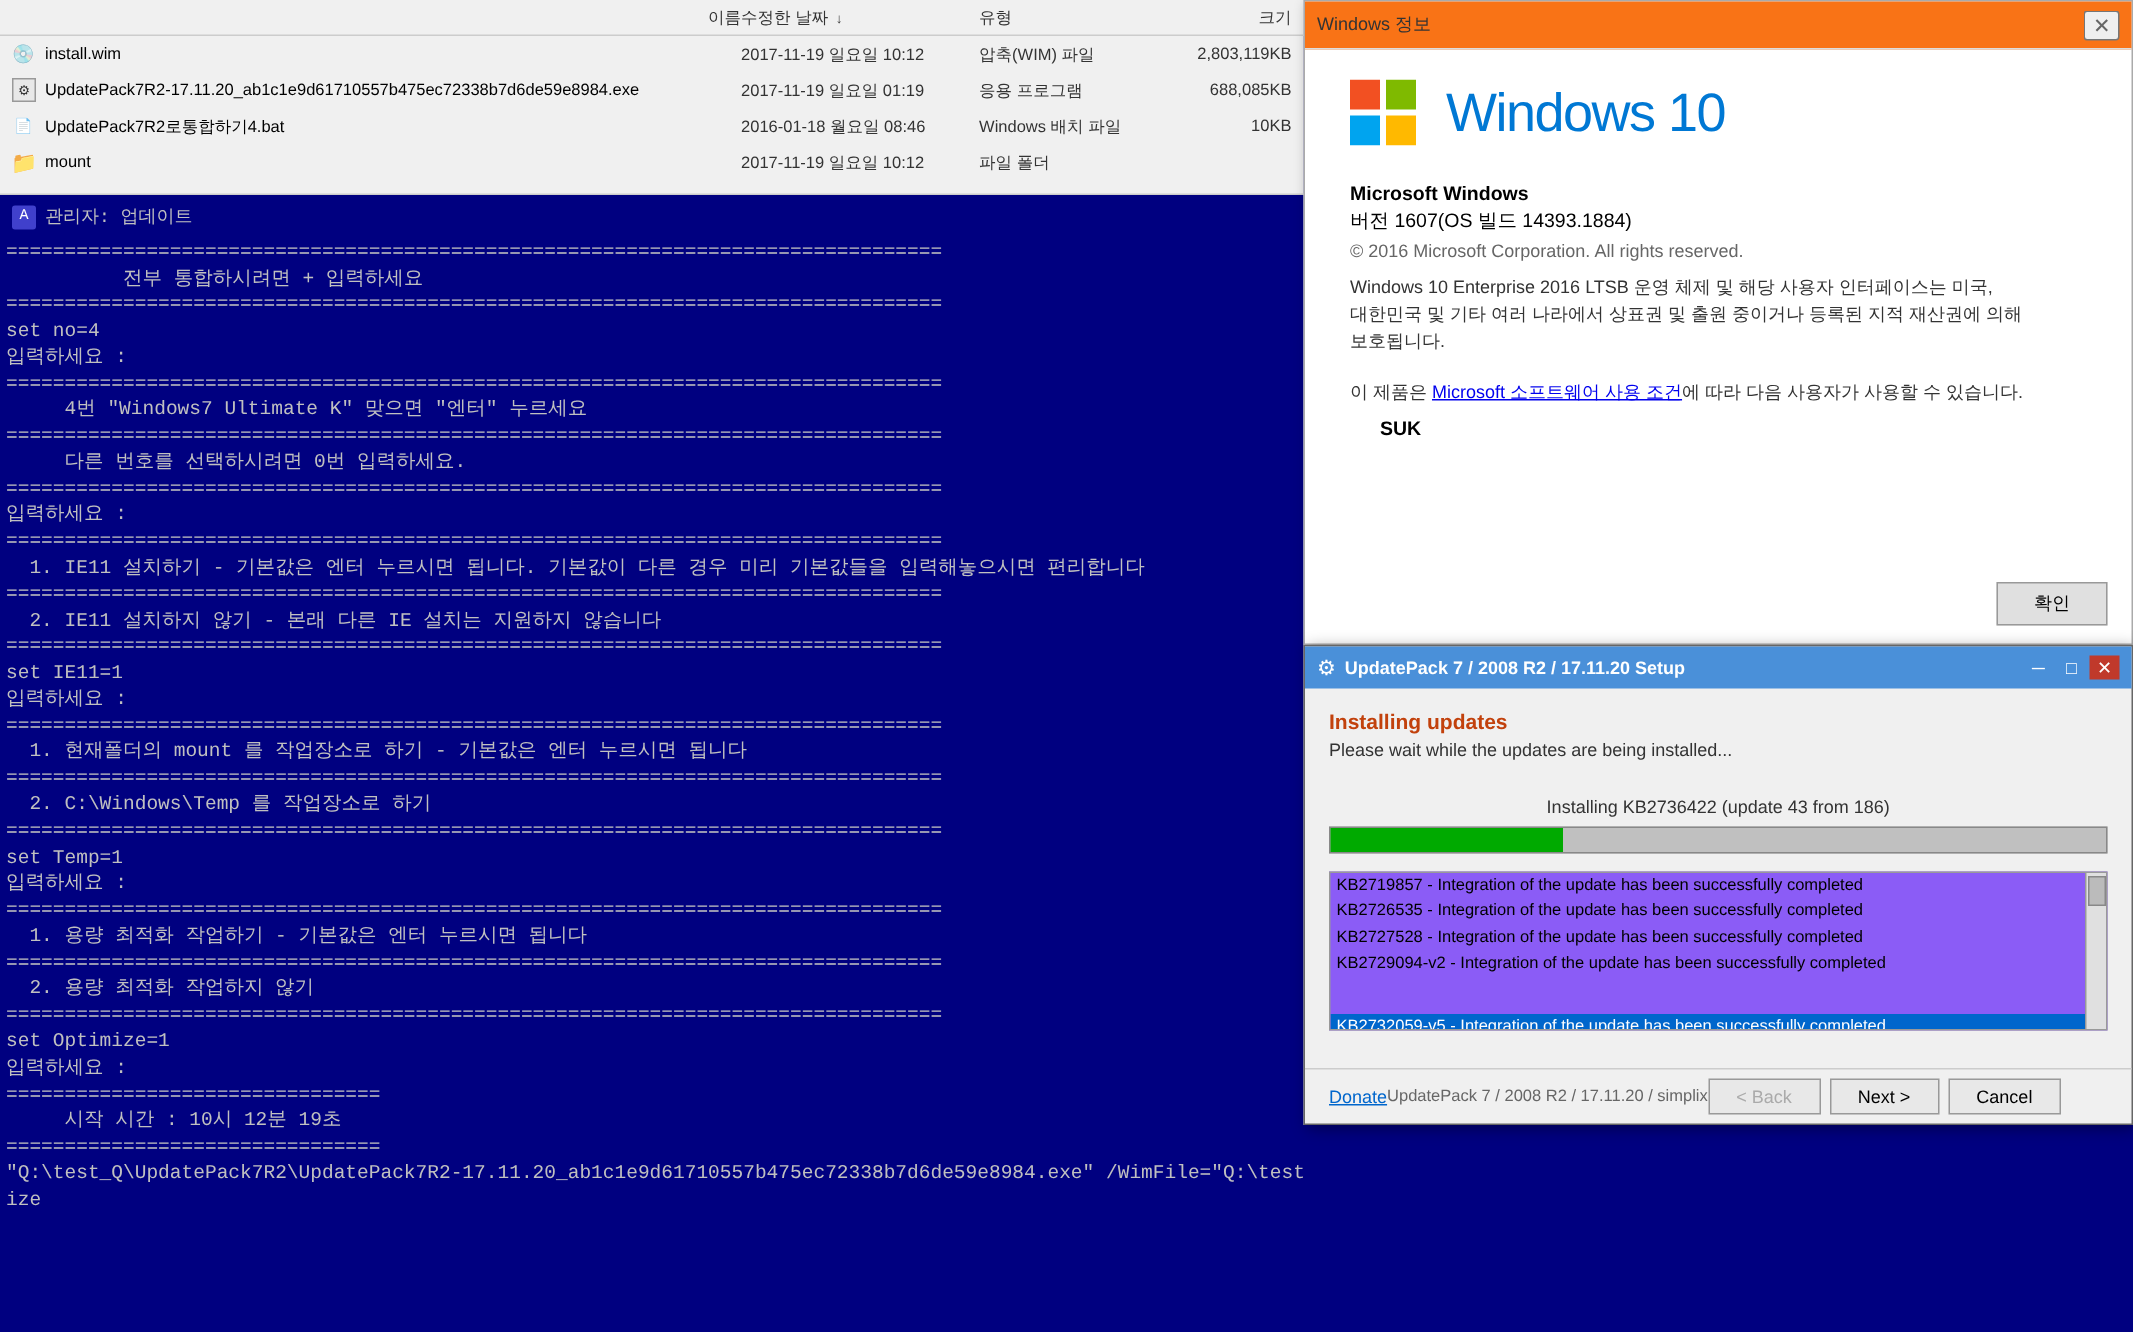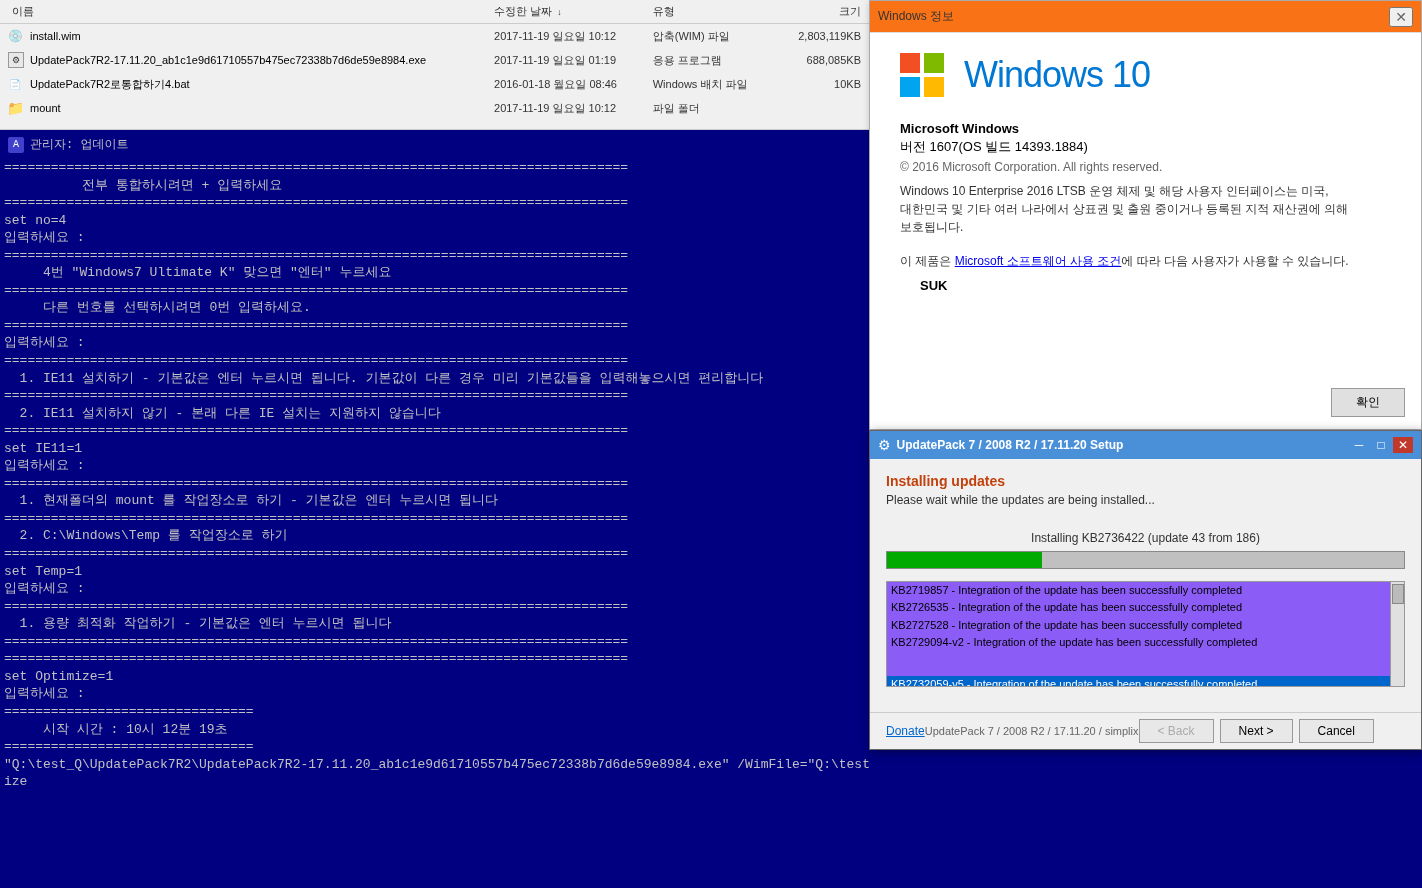--- a/index.html
+++ b/index.html
@@ -16,21 +16,21 @@
     }
     .file-explorer-header {
       display: flex;
       align-items: center;
       padding: 4px 8px;
       background: #f0f0f0;
       border-bottom: 1px solid #ccc;
       font-size: 11px;
       color: #333;
     }
-    .col-name { width: 490px; font-size: 11px; color: #333; padding-left: 4px; }
+    .col-name { width: 490px; font-size: 11px; color: #333; padding-left: 4px; text-align: right; }
     .col-date { width: 160px; font-size: 11px; color: #333; }
     .col-type { width: 120px; font-size: 11px; color: #333; }
     .col-size { width: 90px; font-size: 11px; color: #333; text-align: right; }
     .sort-indicator { font-size: 9px; margin-left: 2px; }
     .file-row {
       display: flex;
       align-items: center;
       padding: 2px 8px;
       font-size: 11px;
       height: 24px;
@@ -307,20 +307,21 @@
       <div class="cmd-line">================================================================================</div>
       <div class="cmd-line">  2. C:\Windows\Temp 를 작업장소로 하기</div>
       <div class="cmd-line">================================================================================</div>
       <div class="cmd-line"></div>
       <div class="cmd-line">set Temp=1</div>
       <div class="cmd-line">입력하세요 :</div>
       <div class="cmd-line"></div>
       <div class="cmd-line">================================================================================</div>
       <div class="cmd-line">  1. 용량 최적화 작업하기 - 기본값은 엔터 누르시면 됩니다</div>
       <div class="cmd-line">================================================================================</div>
+      <div class="cmd-line">  2. 용량 최적화 작업하지 않기</div>
       <div class="cmd-line">================================================================================</div>
       <div class="cmd-line"></div>
       <div class="cmd-line">set Optimize=1</div>
       <div class="cmd-line">입력하세요 :</div>
       <div class="cmd-line"></div>
       <div class="cmd-line">================================</div>
       <div class="cmd-line">     시작 시간 : 10시 12분 19초</div>
       <div class="cmd-line">================================</div>
       <div class="cmd-line"></div>
       <div class="cmd-line">"Q:\test_Q\UpdatePack7R2\UpdatePack7R2-17.11.20_ab1c1e9d61710557b475ec72338b7d6de59e8984.exe" /WimFile="Q:\test_Q\UpdatePack7R2\install.wim" /Index=4 /ie11 /Temp="Q:\test_Q\UpdatePack7R2\mount" /Optim</div>

